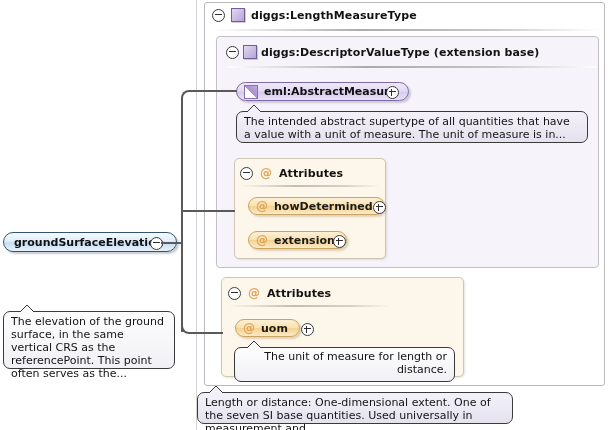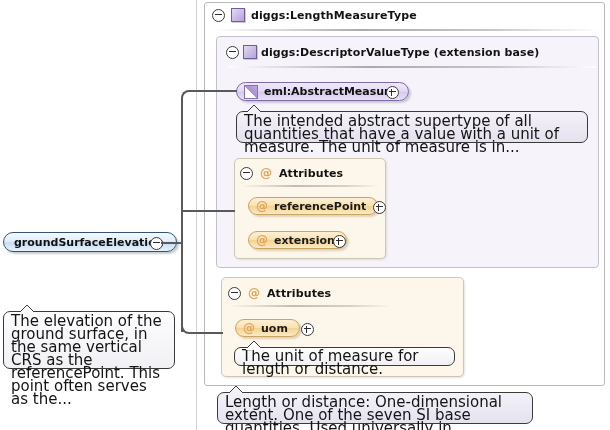--- a/index.html
+++ b/index.html
@@ -190,21 +190,21 @@
     box-shadow: 2px 2px 2px rgba(90,110,130,.35);
   }
 
   
   .bubble {
     position: absolute;
     border: 1px solid #3a3a3a;
     border-radius: 7px;
     box-sizing: border-box;
     padding: 3px 7px 4px 7px;
-    font-size: 15px;
+    font-size: 11px;
     line-height: 13px;
     color: #141414;
     background: linear-gradient(to bottom, #fdfdfe 0%, #f1f1f5 100%);
   }
   .bubble.lav {
     background: linear-gradient(to bottom, #f3f1f8 0%, #e5e2ef 100%);
   }
 
   
   .line-h, .line-v {
@@ -272,21 +272,21 @@
 
   <div class="node-header" style="left:240px; top:164px; gap:7px;">
     <span class="toggle"></span>
     <span class="icon-at">@</span>
     <span class="label">Attributes</span>
   </div>
   <div class="sep warm" style="left:240px; top:185px; width:140px;"></div>
 
   <div class="pill attr" style="left:248px; top:197px;">
     <span class="icon-at">@</span>
-    <span>referencePoint</span>
+    <span>howDetermined</span>
   </div>
   <div class="toggle plus" style="position:absolute; left:373px; top:201px;"></div>
 
   <div class="pill attr" style="left:248px; top:231px;">
     <span class="icon-at">@</span>
     <span>extension</span>
   </div>
   <div class="toggle plus" style="position:absolute; left:333px; top:235px;"></div>
 
   <div class="attr-group" style="left:221px; top:277px; width:243px; height:100px;"></div>
@@ -297,29 +297,29 @@
     <span class="label">Attributes</span>
   </div>
   <div class="sep warm" style="left:228px; top:305px; width:163px;"></div>
 
   <div class="pill attr" style="left:235px; top:319px;">
     <span class="icon-at">@</span>
     <span>uom</span>
   </div>
   <div class="toggle plus" style="position:absolute; left:301px; top:323px;"></div>
 
-  <div class="bubble" style="left:234px; top:347px; width:221px; height:19px; padding-top:2px;">
+  <div class="bubble" style="left:234px; top:347px; width:221px; height:35px; padding-top:2px;text-align:right;">
     <svg class="abs" style="left:10px; top:-8px; overflow:visible;" width="18" height="9" viewBox="0 0 18 9">
       <path d="M1 9 L9 1 L17 9" fill="#fbfbfd" stroke="#3a3a3a" stroke-width="1" stroke-linejoin="round"></path>
       <rect x="1" y="8" width="16" height="2" fill="#fbfbfd"></rect>
     </svg>
     <span>The unit of measure for length or distance.</span>
   </div>
 
-  <div class="bubble lav" style="left:217px; top:392px; width:316px; height:32px;">
+  <div class="bubble lav" style="left:197px; top:392px; width:316px; height:32px;">
     <svg class="abs" style="left:9px; top:-8px; overflow:visible;" width="18" height="9" viewBox="0 0 18 9">
       <path d="M1 9 L9 1 L17 9" fill="#f3f1f8" stroke="#3a3a3a" stroke-width="1" stroke-linejoin="round"></path>
       <rect x="1" y="8" width="16" height="2" fill="#f3f1f8"></rect>
     </svg>
     <span>Length or distance: One-dimensional extent. One of the seven SI base quantities. Used universally in measurement and...</span>
   </div>
 
   <div class="pill blue" style="left:3px; top:232px;">
     <span>groundSurfaceElevation</span>
   </div>

